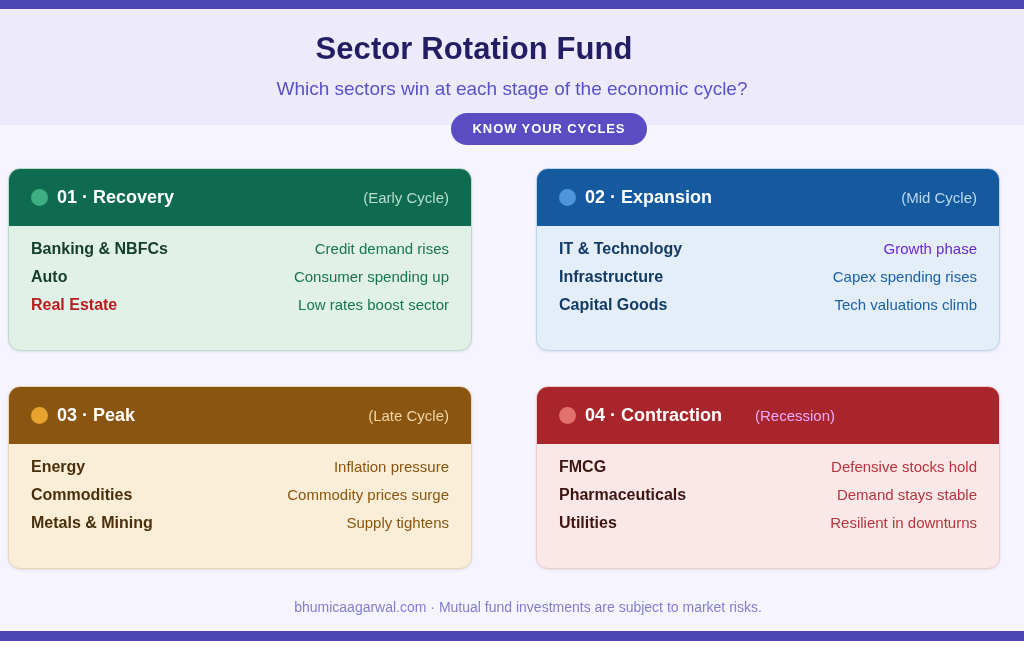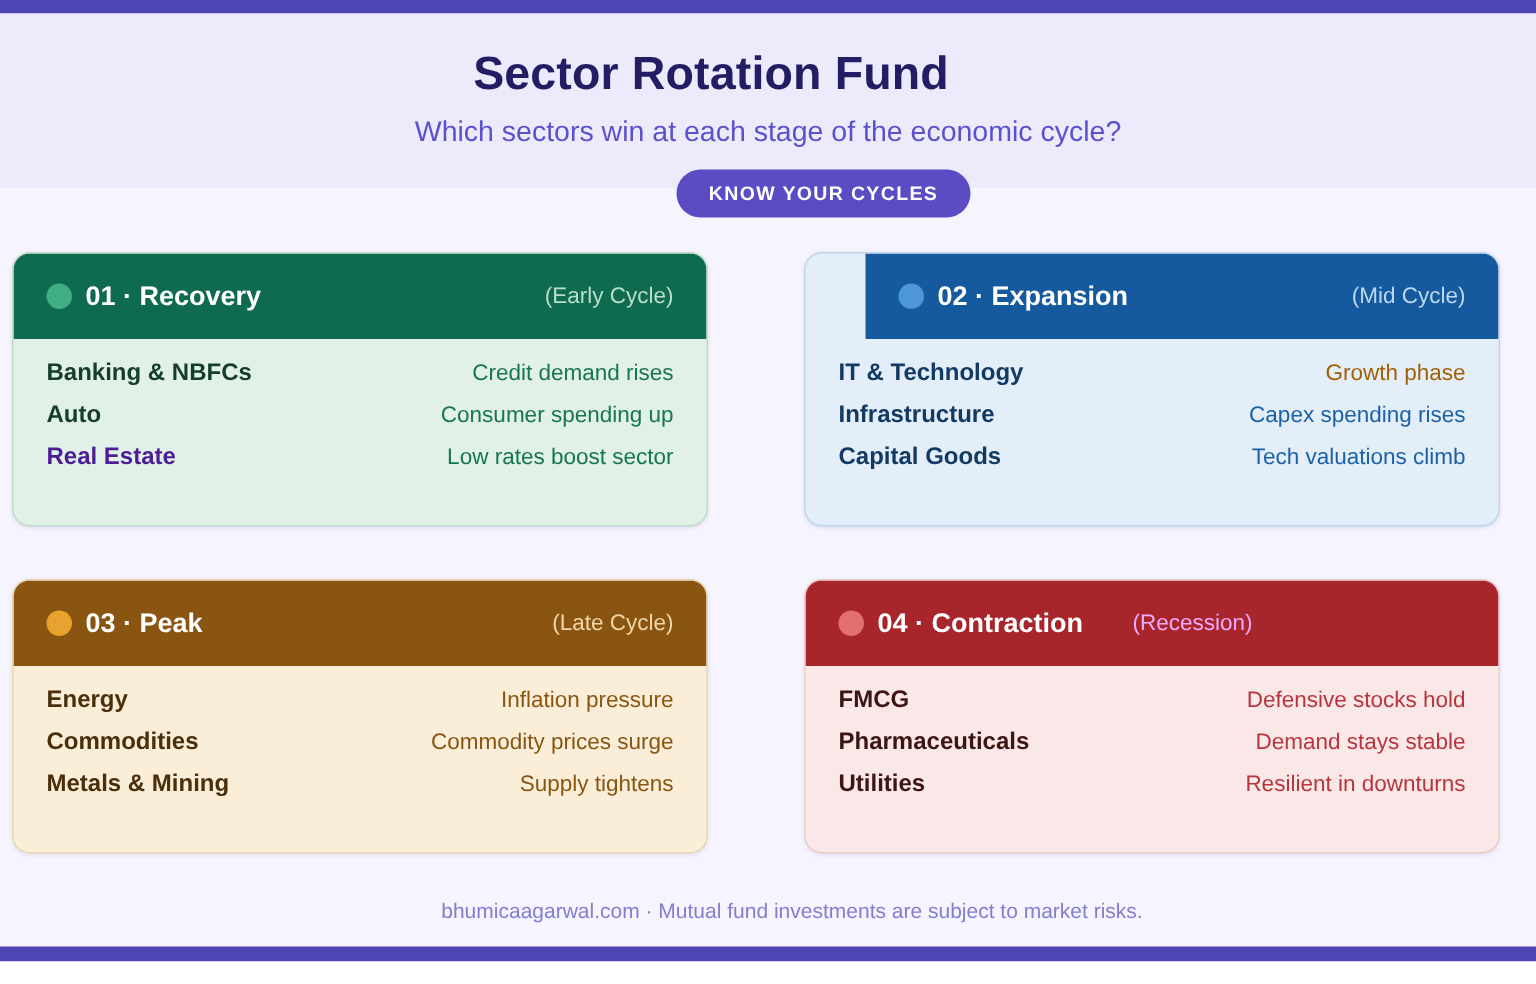--- a/index.html
+++ b/index.html
@@ -192,35 +192,35 @@
         <div class="card-body">
           <div class="row">
             <span class="row-label" style="color: rgb(20, 61, 44);">Banking &amp; NBFCs</span>
             <span class="row-value" style="color: rgb(23, 117, 82);">Credit demand rises</span>
           </div>
           <div class="row">
             <span class="row-label" style="color: rgb(20, 61, 44);">Auto</span>
             <span class="row-value" style="color: rgb(23, 117, 82);">Consumer spending up</span>
           </div>
           <div class="row">
-            <span class="row-label" style="color: #4c1d95;">Real Estate</span>
+            <span class="row-label" style="color: #b91c1c;">Real Estate</span>
             <span class="row-value" style="color: rgb(23, 117, 82);">Low rates boost sector</span>
           </div>
         </div>
       </div>
       <div class="card" style="background: rgb(227, 238, 249); border: 1px solid rgb(190, 214, 236);">
-        <div class="card-header" style="background: rgb(21, 89, 158); margin-left: 40px;">
+        <div class="card-header" style="background: rgb(21, 89, 158);">
           <span class="dot" style="background: rgb(78, 150, 218);"></span>
           <span class="card-title">02 · Expansion</span>
           <span class="card-phase" style="color: rgb(188, 216, 239);">(Mid Cycle)</span>
         </div>
         <div class="card-body">
           <div class="row">
             <span class="row-label" style="color: rgb(18, 58, 99);">IT &amp; Technology</span>
-            <span class="row-value" style="color: #a16207;">Growth phase</span>
+            <span class="row-value" style="color: #6d28d9;">Growth phase</span>
           </div>
           <div class="row">
             <span class="row-label" style="color: rgb(18, 58, 99);">Infrastructure</span>
             <span class="row-value" style="color: rgb(26, 97, 168);">Capex spending rises</span>
           </div>
           <div class="row">
             <span class="row-label" style="color: rgb(18, 58, 99);">Capital Goods</span>
             <span class="row-value" style="color: rgb(26, 97, 168);">Tech valuations climb</span>
           </div>
         </div>

